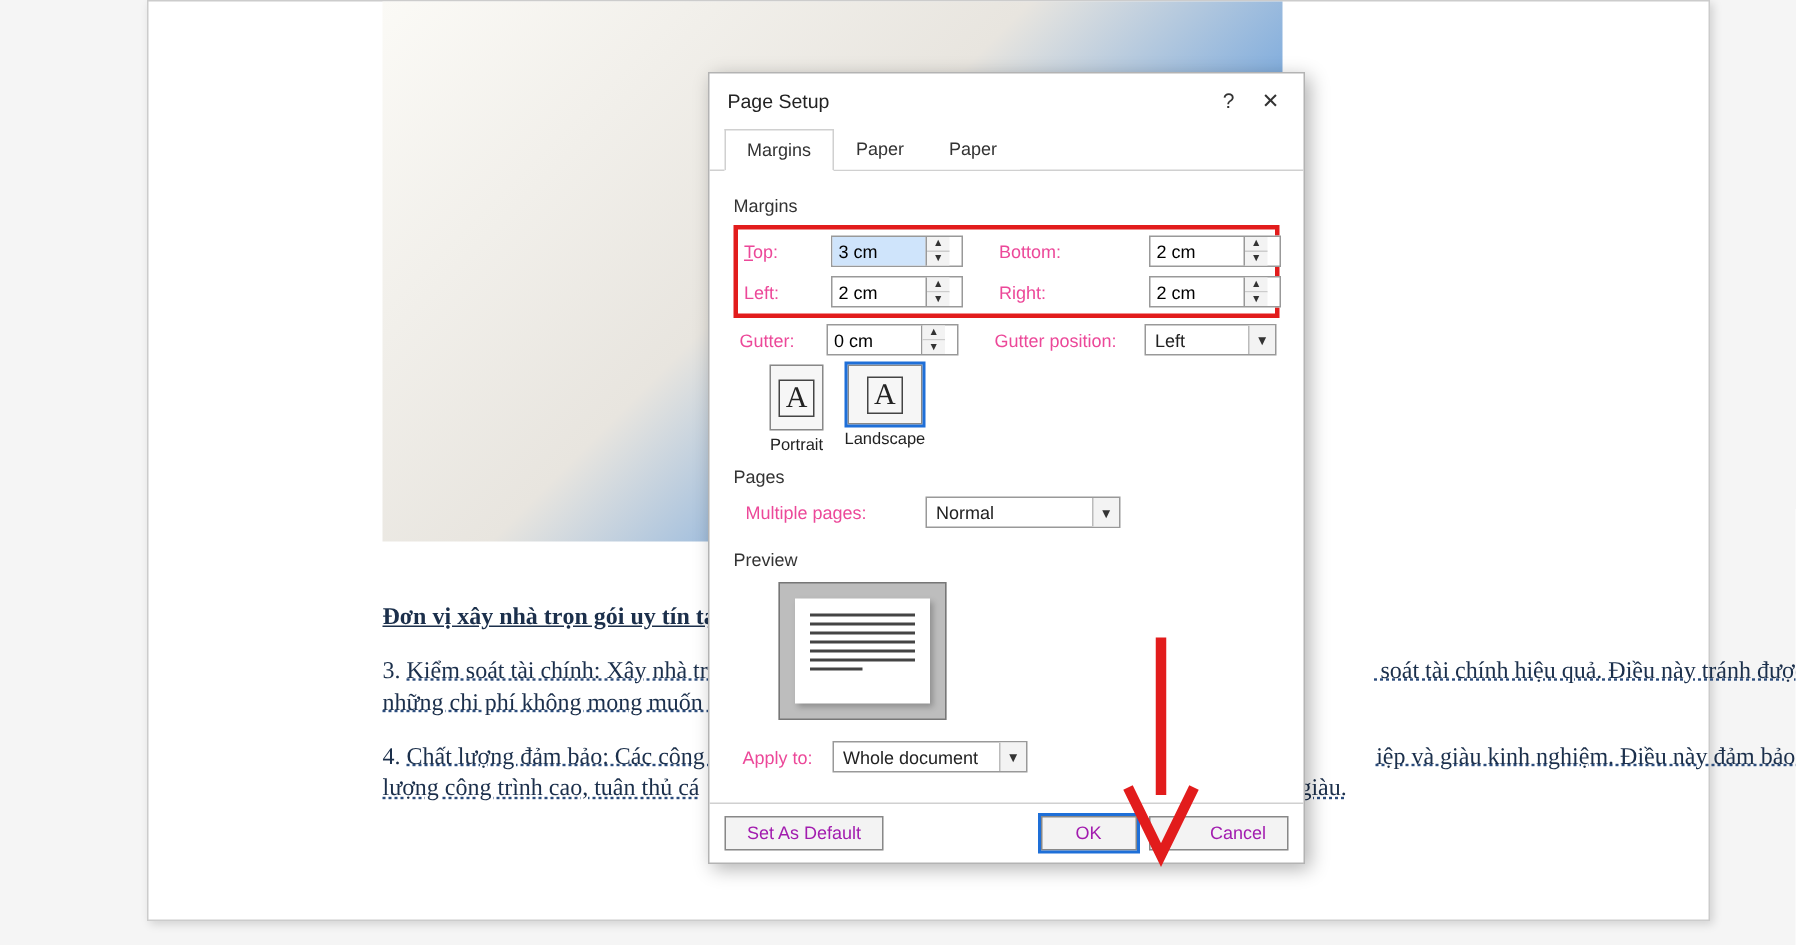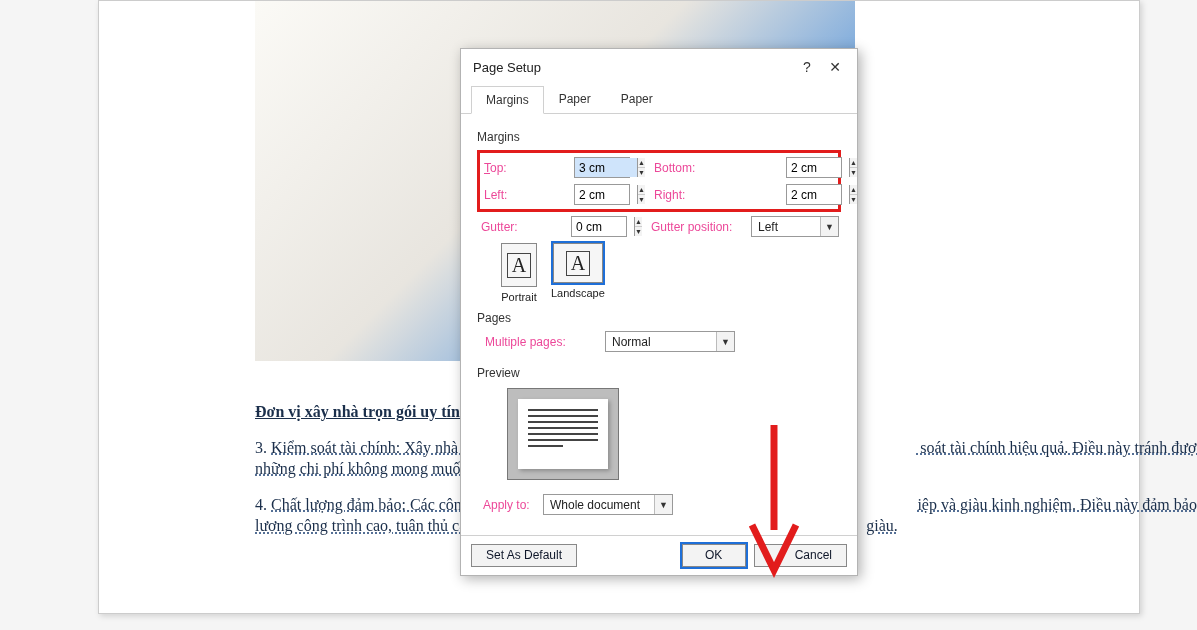--- a/index.html
+++ b/index.html
@@ -39,21 +39,21 @@
     font-weight: bold;
     text-decoration: underline;
     margin-bottom: 14px;
   }
   .doc-para { margin-bottom: 14px; }
   .dotted { text-decoration: underline dotted #2b4c7c; }
 
   
   .dialog {
     position: absolute;
-    left: 460px; top: 48px;
+    left: 472px; top: 48px;
     width: 398px;
     background: #fff;
     border: 1px solid #b3b3b3;
     box-shadow: 3px 3px 12px rgba(0,0,0,0.3);
   }
   .titlebar {
     display: flex;
     align-items: center;
     padding: 8px 8px 8px 12px;
     font-size: 13px;
@@ -91,21 +91,20 @@
     grid-template-columns: 58px 88px 24px 100px 88px;
     row-gap: 6px;
     align-items: center;
   }
   .lbl { font-size: 12px; color: #ec4899; }
   .spinbox {
     display: flex;
     border: 1px solid #999;
     height: 21px;
     background: #fff;
-    margin-left: 32px;
   }
   .spinbox input {
     border: none; outline: none;
     font-size: 12px; padding: 0 4px;
     width: 62px; background: transparent;
   }
   .spinbox .sel { background: #cfe4fb; }
   .spinbox .spinbtns {
     width: 16px;
     display: flex; flex-direction: column;
@@ -186,21 +185,21 @@
     align-items: center;
   }
   .btn {
     border: 1px solid #888;
     background: #f3f3f3;
     padding: 3px 14px;
     font-size: 12px;
     min-width: 64px;
     text-align: center;
     height: 23px;
-    color: #0f172a;
+    color: #a21caf;
   }
   .btn.primary { outline: 2px solid #1e6fd8; }
   .footer .spacer { flex: 1; }
   .footer .btn + .btn { margin-left: 8px; padding-left: 40px; }
 
   
   .red-arrow {
     position: absolute;
     left: 744px; top: 420px;
     pointer-events: none;

